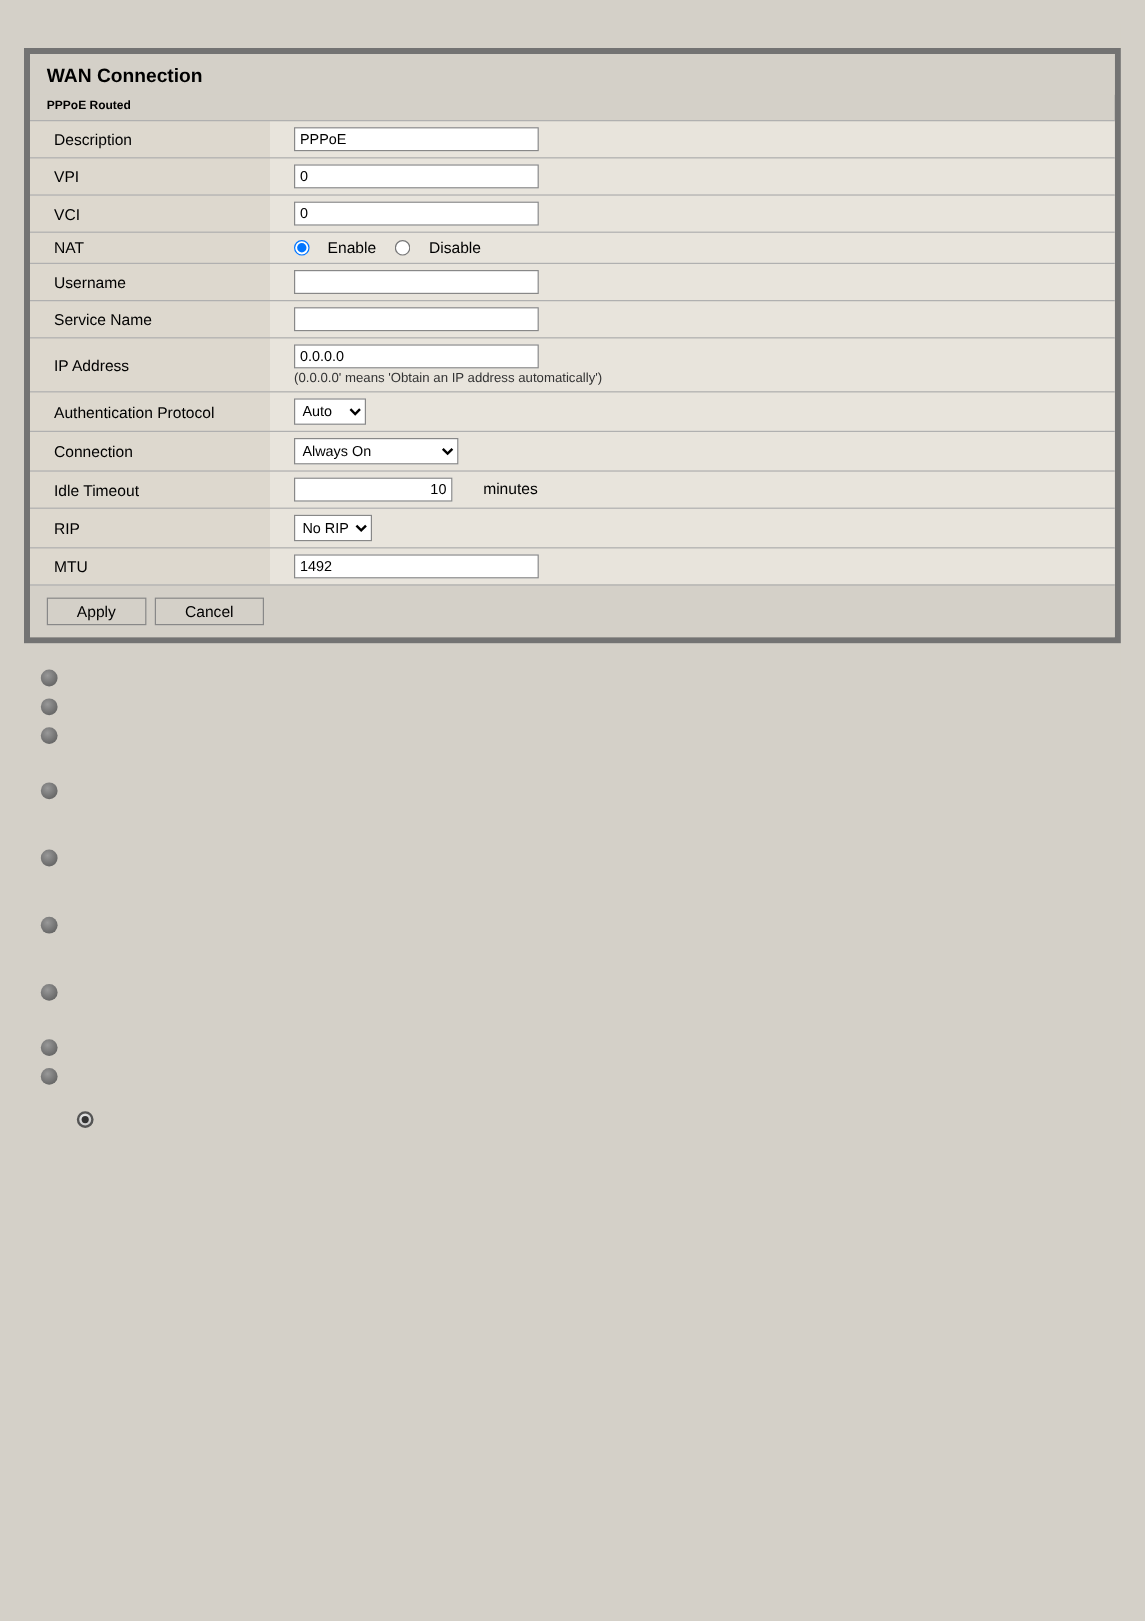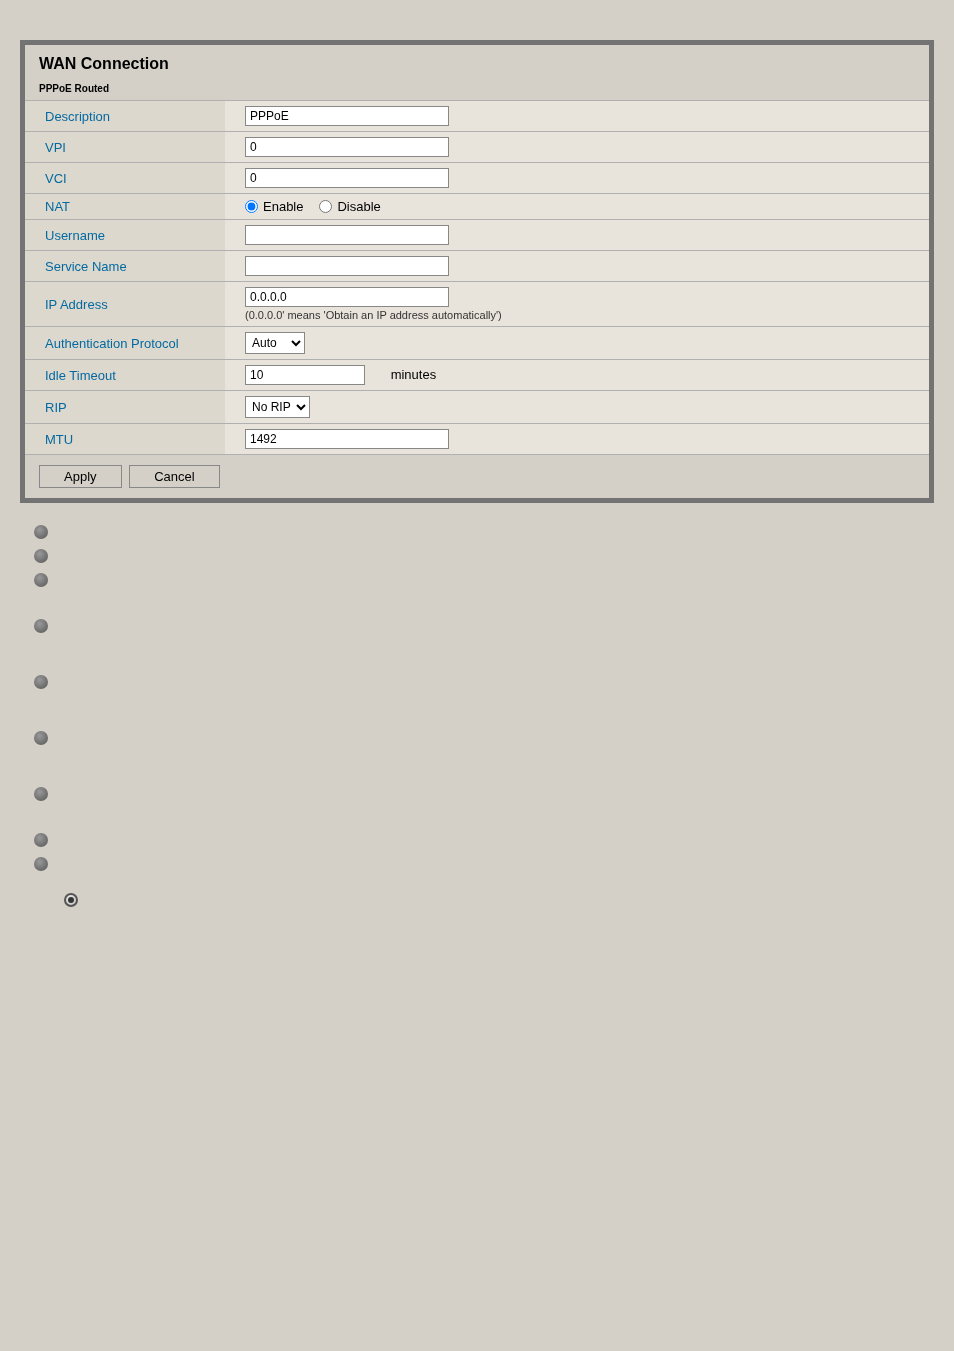--- a/index.html
+++ b/index.html
@@ -43,21 +43,21 @@
     }
     .form-table tr {
       border-top: 1px solid #b0b0b0;
     }
     .form-table td {
       padding: 5px 10px 5px 20px;
       vertical-align: middle;
     }
     .form-table td:first-child {
       width: 200px;
-      color: #0369a1;
+      color: #000000;
       background-color: #ddd8ce;
     }
     .form-table td:last-child {
       background-color: #e8e4dc;
     }
     input[type="text"] {
       border: 1px solid #888;
       padding: 2px 4px;
       font-size: 12px;
       width: 204px;
@@ -139,21 +139,21 @@
     }
     .nat-radio-group {
       display: flex;
       align-items: center;
       gap: 6px;
     }
     .radio-label {
       margin-right: 10px;
       display: flex;
       align-items: center;
-      gap: 2px;
+      gap: 12px;
     }
   </style>
 </head>
 <body>
 
 <div class="page-wrapper">
   <div class="wan-connection-box">
     <div class="wan-title">WAN Connection</div>
     <div class="section-title">PPPoE Routed</div>
 
@@ -215,23 +215,33 @@
         <td>Authentication Protocol</td>
         <td>
           <select>
             <option value="auto">Auto</option>
             <option value="pap">PAP</option>
             <option value="chap">CHAP</option>
           </select>
         </td>
       </tr>
       <tr>
+        <td>Connection</td>
+        <td>
+          <select>
+            <option value="always_on" selected="">Always On</option>
+            <option value="connect_on_demand">Connect on Demand</option>
+            <option value="manual">Manual</option>
+          </select>
+        </td>
+      </tr>
+      <tr>
         <td>Idle Timeout</td>
         <td>
-          <input type="text" value="10" style="width: 120px;">
+          <input type="text" value="10" style="width: 132px; text-align: right;">
           <span class="minutes-label">minutes</span>
         </td>
       </tr>
       <tr>
         <td>RIP</td>
         <td>
           <select>
             <option value="no_rip" selected="">No RIP</option>
             <option value="rip_v1">RIP v1</option>
             <option value="rip_v2">RIP v2</option>

